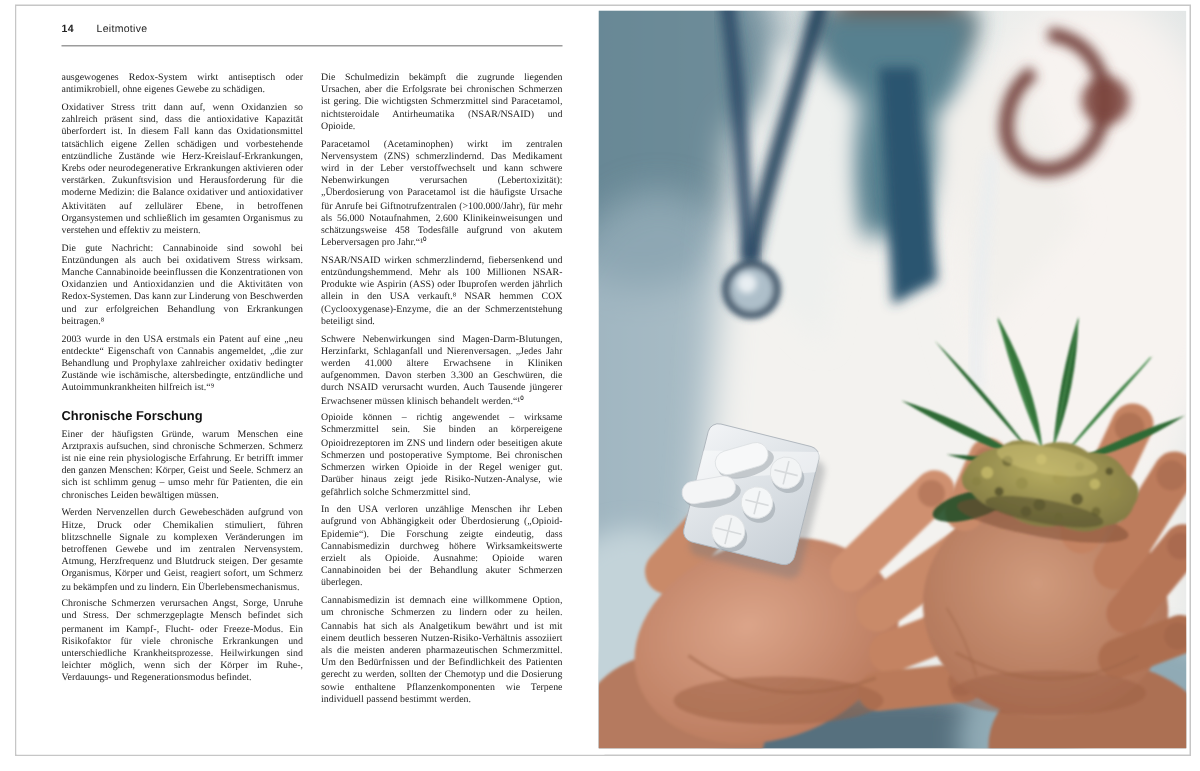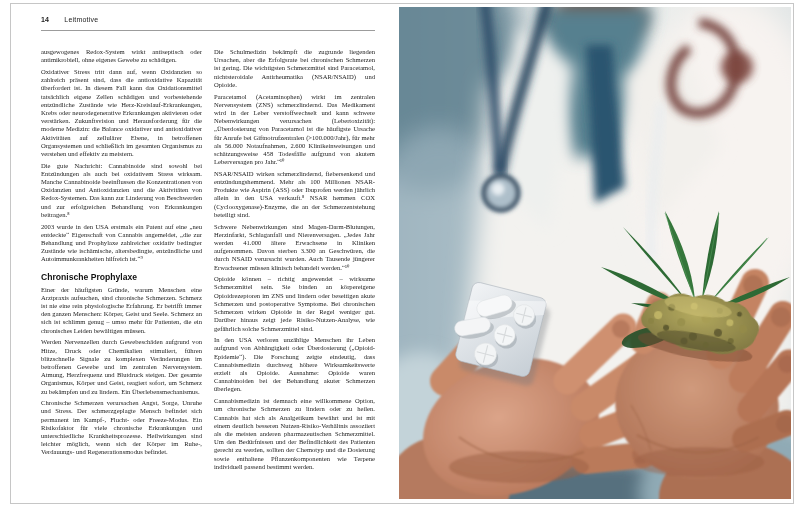--- a/index.html
+++ b/index.html
@@ -47,21 +47,21 @@
     <div class="page-header">
       <span class="page-number">14</span>
       <span class="section-title">Leitmotive</span>
     </div>
     <div class="columns">
       <div class="text-col">
           <p class="col-para">ausgewogenes Redox-System wirkt antiseptisch oder antimikrobiell, ohne eigenes Gewebe zu schädigen.</p>
           <p class="col-para">Oxidativer Stress tritt dann auf, wenn Oxidanzien so zahlreich präsent sind, dass die antioxidative Kapazität überfordert ist. In diesem Fall kann das Oxidationsmittel tatsächlich eigene Zellen schädigen und vorbestehende entzündliche Zustände wie Herz-Kreislauf-Erkrankungen, Krebs oder neurodegenerative Erkrankungen aktivieren oder verstärken. Zukunftsvision und Herausforderung für die moderne Medizin: die Balance oxidativer und antioxidativer Aktivitäten auf zellulärer Ebene, in betroffenen Organsystemen und schließlich im gesamten Organismus zu verstehen und effektiv zu meistern.</p>
           <p class="col-para">Die gute Nachricht: Cannabinoide sind sowohl bei Entzündungen als auch bei oxidativem Stress wirksam. Manche Cannabinoide beeinflussen die Konzentrationen von Oxidanzien und Antioxidanzien und die Aktivitäten von Redox-Systemen. Das kann zur Linderung von Beschwerden und zur erfolgreichen Behandlung von Erkrankungen beitragen.⁸</p>
           <p class="col-para">2003 wurde in den USA erstmals ein Patent auf eine „neu entdeckte“ Eigenschaft von Cannabis angemeldet, „die zur Behandlung und Prophylaxe zahlreicher oxidativ bedingter Zustände wie ischämische, altersbedingte, entzündliche und Autoimmunkrankheiten hilfreich ist.“⁹</p>
-          <h2 class="col-heading">Chronische Prophylaxe</h2>
+          <h2 class="col-heading">Chronische Forschung</h2>
           <p class="col-para">Einer der häufigsten Gründe, warum Menschen eine Arztpraxis aufsuchen, sind chronische Schmerzen. Schmerz ist nie eine rein physiologische Erfahrung. Er betrifft immer den ganzen Menschen: Körper, Geist und Seele. Schmerz an sich ist schlimm genug – umso mehr für Patienten, die ein chronisches Leiden bewältigen müssen.</p>
           <p class="col-para">Werden Nervenzellen durch Gewebeschäden aufgrund von Hitze, Druck oder Chemikalien stimuliert, führen blitzschnelle Signale zu komplexen Veränderungen im betroffenen Gewebe und im zentralen Nervensystem. Atmung, Herzfrequenz und Blutdruck steigen. Der gesamte Organismus, Körper und Geist, reagiert sofort, um Schmerz zu bekämpfen und zu lindern. Ein Überlebensmechanismus.</p>
           <p class="col-para">Chronische Schmerzen verursachen Angst, Sorge, Unruhe und Stress. Der schmerzgeplagte Mensch befindet sich permanent im Kampf-, Flucht- oder Freeze-Modus. Ein Risikofaktor für viele chronische Erkrankungen und unterschiedliche Krankheitsprozesse. Heilwirkungen sind leichter möglich, wenn sich der Körper im Ruhe-, Verdauungs- und Regenerationsmodus befindet.</p>
         </div>
       <div class="text-col">
           <p class="col-para">Die Schulmedizin bekämpft die zugrunde liegenden Ursachen, aber die Erfolgsrate bei chronischen Schmerzen ist gering. Die wichtigsten Schmerzmittel sind Paracetamol, nichtsteroidale Antirheumatika (NSAR/NSAID) und Opioide.</p>
           <p class="col-para">Paracetamol (Acetaminophen) wirkt im zentralen Nervensystem (ZNS) schmerzlindernd. Das Medikament wird in der Leber verstoffwechselt und kann schwere Nebenwirkungen verursachen (Lebertoxizität): „Überdosierung von Paracetamol ist die häufigste Ursache für Anrufe bei Giftnotrufzentralen (&gt;100.000/Jahr), für mehr als 56.000 Notaufnahmen, 2.600 Klinikeinweisungen und schätzungsweise 458 Todesfälle aufgrund von akutem Leberversagen pro Jahr.“¹⁰</p>
           <p class="col-para">NSAR/NSAID wirken schmerzlindernd, fiebersenkend und entzündungshemmend. Mehr als 100 Millionen NSAR-Produkte wie Aspirin (ASS) oder Ibuprofen werden jährlich allein in den USA verkauft.⁸ NSAR hemmen COX (Cyclooxygenase)-Enzyme, die an der Schmerzentstehung beteiligt sind.</p>
           <p class="col-para">Schwere Nebenwirkungen sind Magen-Darm-Blutungen, Herzinfarkt, Schlaganfall und Nierenversagen. „Jedes Jahr werden 41.000 ältere Erwachsene in Kliniken aufgenommen. Davon sterben 3.300 an Geschwüren, die durch NSAID verursacht wurden. Auch Tausende jüngerer Erwachsener müssen klinisch behandelt werden.“¹⁰</p>
           <p class="col-para">Opioide können – richtig angewendet – wirksame Schmerzmittel sein. Sie binden an körpereigene Opioidrezeptoren im ZNS und lindern oder beseitigen akute Schmerzen und postoperative Symptome. Bei chronischen Schmerzen wirken Opioide in der Regel weniger gut. Darüber hinaus zeigt jede Risiko-Nutzen-Analyse, wie gefährlich solche Schmerzmittel sind.</p>

